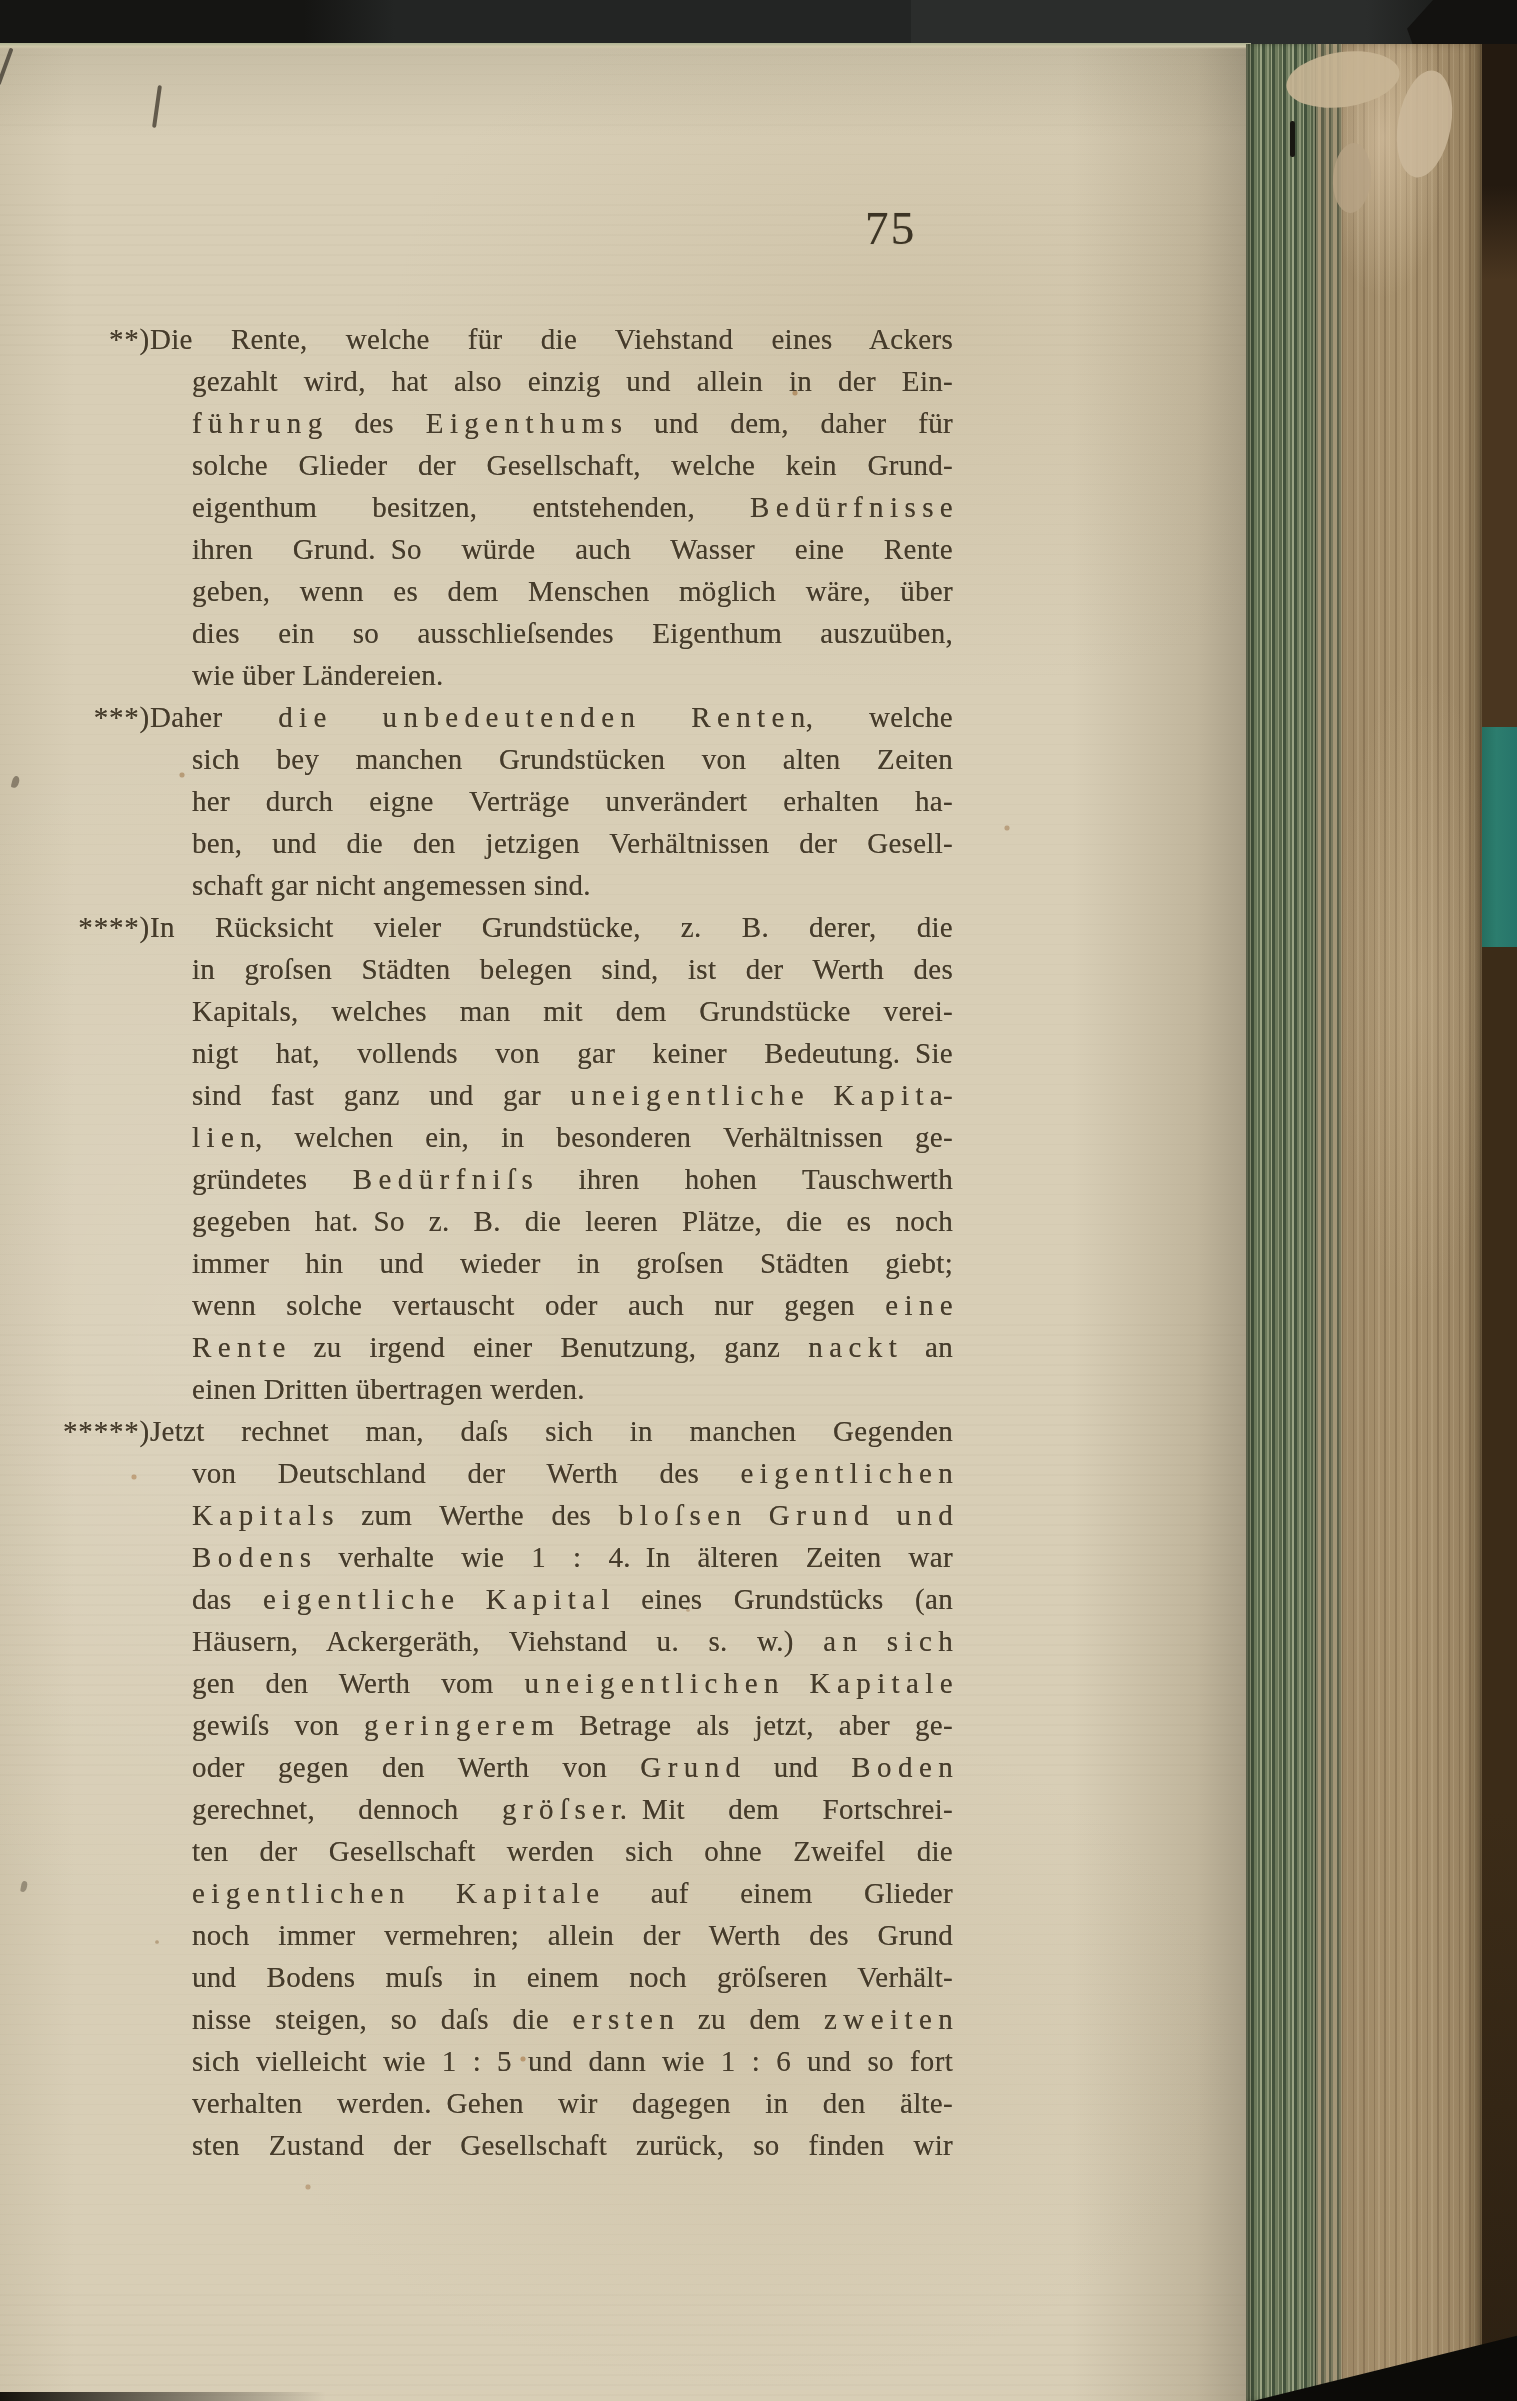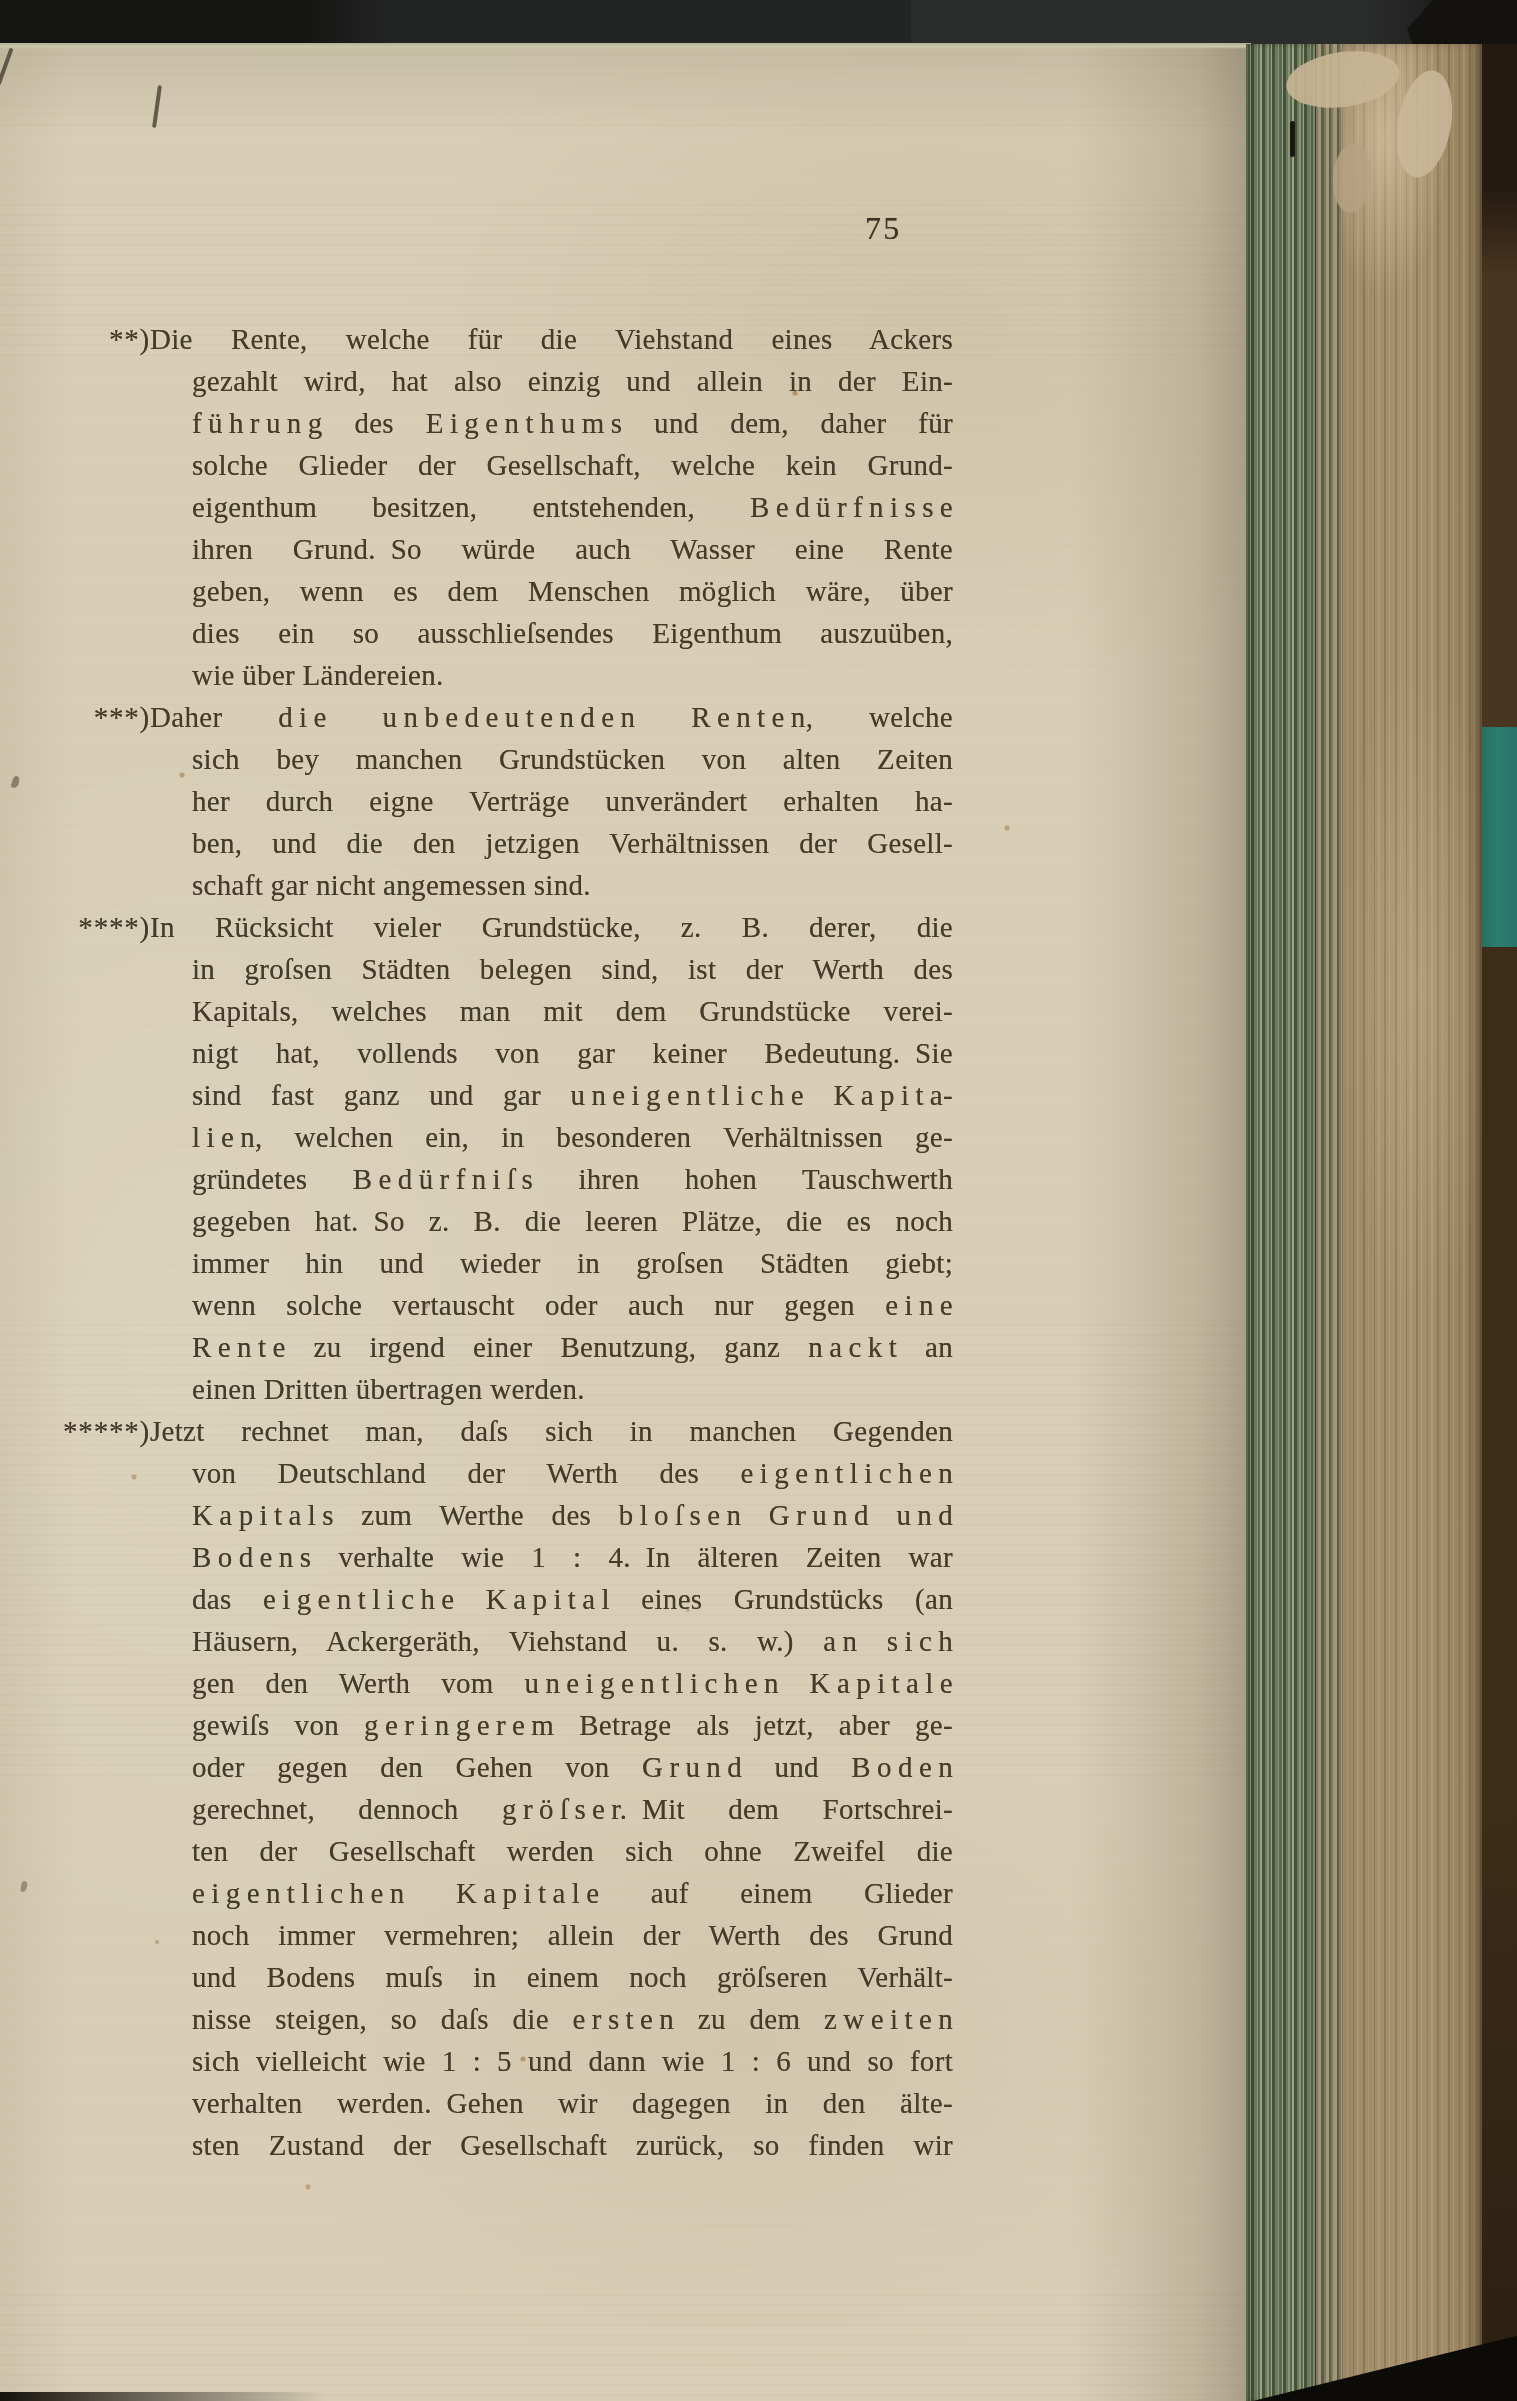--- a/index.html
+++ b/index.html
@@ -60,21 +60,21 @@
   .mark-b{position:absolute;left:155px;top:85px;width:3.8px;height:43px;background:rgba(70,62,50,.8);border-radius:2.3px;transform:rotate(8deg);}
   .mark-c{position:absolute;left:12px;top:776px;width:6.8px;height:12px;background:rgba(80,70,55,.55);border-radius:50% 50% 60% 20%;transform:rotate(14deg);}
   .mark-d{position:absolute;left:21px;top:1881px;width:6px;height:11.4px;background:rgba(80,70,55,.45);border-radius:50% 50% 60% 20%;transform:rotate(10deg);}
   .speckles{position:absolute;left:0;top:0;width:1.5px;height:1.5px;border-radius:50%;
     box-shadow:794px 392px 0 1.5px rgba(150,95,40,.5),181px 774px 0 1.5px rgba(145,95,45,.45),
       425px 1305px 0 1.5px rgba(150,100,50,.38),522px 2058px 0 1.5px rgba(155,100,45,.5),
       156px 1941px 0 0.8px rgba(130,90,45,.4),1006px 827px 0 1.5px rgba(140,92,45,.4),
       133px 1476px 0 1.5px rgba(160,105,50,.45),687px 1609px 0 0.8px rgba(140,95,50,.35),
       307px 2186px 0 1.5px rgba(150,100,50,.4);}
   
-  .page-number{position:absolute;left:865px;top:202px;font-size:32px;line-height:53px;
+  .page-number{position:absolute;left:865px;top:202px;font-size:47px;line-height:53px;
     color:var(--page-number-ink);letter-spacing:2.3px;text-shadow:0 0 0.8px rgba(55,45,25,.5);}
   .text-column{position:absolute;left:0;top:318px;width:1246px;font-size:29px;line-height:42px;
     color:var(--ink);letter-spacing:0.3px;text-shadow:0 0 0.5px rgba(55,45,25,.6);}
   .footnote{position:relative;}
   .fn-marker{position:absolute;left:0;top:0;width:150px;text-align:right;padding-right:7.6px;letter-spacing:0.8px;}
   .fn-lines{margin-left:192px;width:761px;}
   .fn-line{text-align:justify;text-align-last:justify;overflow:hidden;}
   .fn-line.first{margin-left:-42px;}
   .fn-line.last{text-align-last:left;}
 </style>
@@ -154,21 +154,21 @@
         <div class="fn-marker">*****)</div>
         <div class="fn-lines">
           <div class="fn-line first">Jetzt rechnet man, daſs sich in manchen Gegenden</div>
           <div class="fn-line">von Deutschland der Werth des e i g e n t l i c h e n</div>
           <div class="fn-line">K a p i t a l s zum Werthe des b l o ſ s e n G r u n d u n d</div>
           <div class="fn-line">B o d e n s verhalte wie 1 : 4. In älteren Zeiten war</div>
           <div class="fn-line">das e i g e n t l i c h e K a p i t a l eines Grundstücks (an</div>
           <div class="fn-line">Häusern, Ackergeräth, Viehstand u. s. w.) a n s i c h</div>
           <div class="fn-line">gen den Werth vom u n e i g e n t l i c h e n K a p i t a l e</div>
           <div class="fn-line">gewiſs von g e r i n g e r e m Betrage als jetzt, aber ge-</div>
-          <div class="fn-line">oder gegen den Gehen von G r u n d und B o d e n</div>
+          <div class="fn-line">oder gegen den Werth von G r u n d und B o d e n</div>
           <div class="fn-line">gerechnet, dennoch g r ö ſ s e r. Mit dem Fortschrei-</div>
           <div class="fn-line">ten der Gesellschaft werden sich ohne Zweifel die</div>
           <div class="fn-line">e i g e n t l i c h e n K a p i t a l e auf einem Glieder</div>
           <div class="fn-line">noch immer vermehren; allein der Werth des Grund</div>
           <div class="fn-line">und Bodens muſs in einem noch gröſseren Verhält-</div>
           <div class="fn-line">nisse steigen, so daſs die e r s t e n zu dem z w e i t e n</div>
           <div class="fn-line">sich vielleicht wie 1 : 5 und dann wie 1 : 6 und so fort</div>
           <div class="fn-line">verhalten werden. Gehen wir dagegen in den älte-</div>
           <div class="fn-line">sten Zustand der Gesellschaft zurück, so finden wir</div>
         </div>

